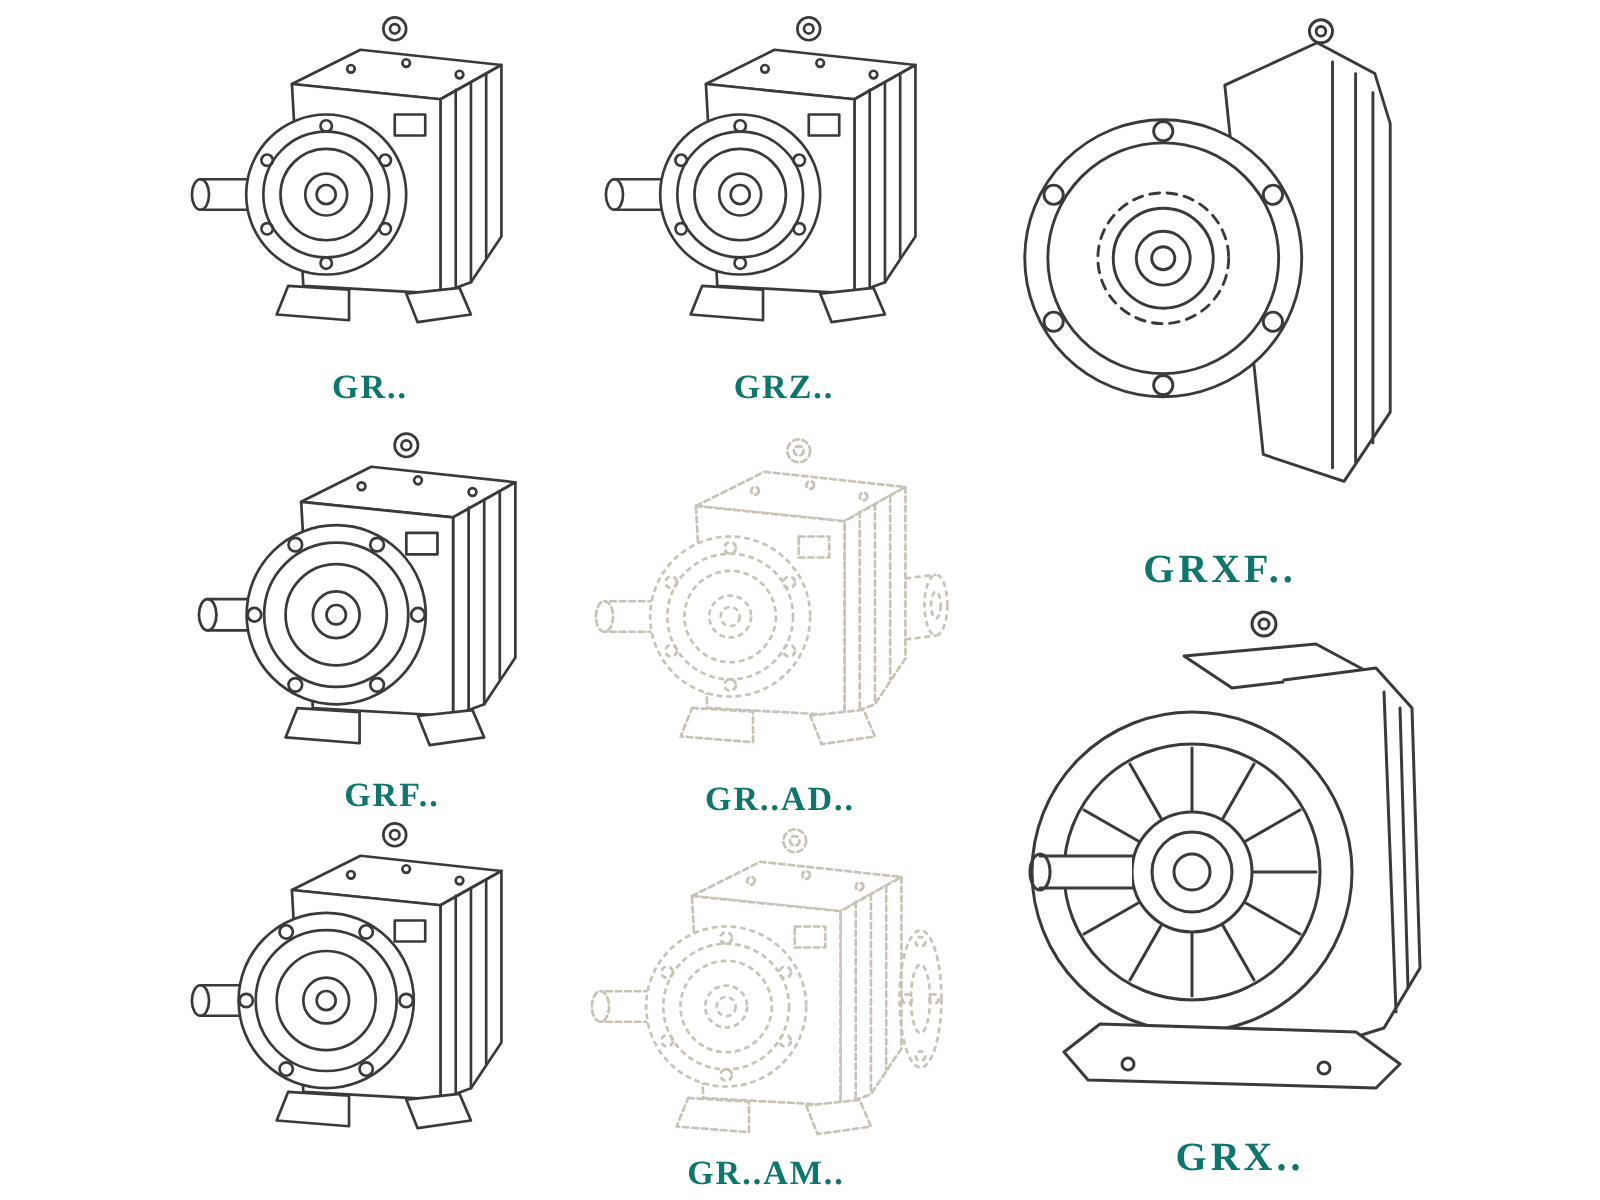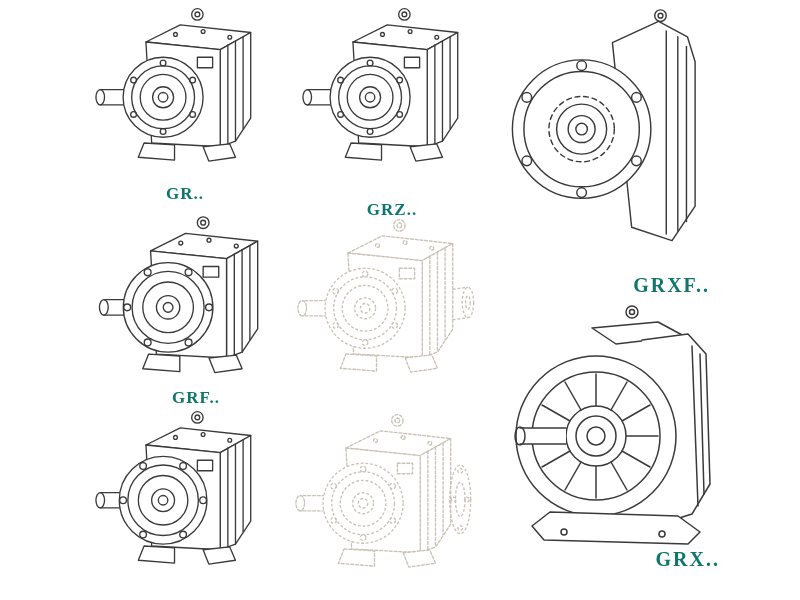--- a/index.html
+++ b/index.html
@@ -3,21 +3,21 @@
 <meta charset="utf-8">
 <style>
   html,body{margin:0;padding:0;background:#ffffff;}
   .canvas{position:relative;width:800px;height:600px;background:#ffffff;overflow:hidden;
           font-family:"Liberation Serif",serif;}
   .fig{position:absolute;}
   .draw{color:#3a3a3a;}
   .faded{color:#c9c2b5;}
   .lbl{position:absolute;font-family:"Liberation Serif",serif;font-weight:bold;
        font-size:17px;letter-spacing:1px;color:#0f766e;text-align:center;}
-  .lbl-lg{font-size:20px;letter-spacing:2px;text-align:right;}
+  .lbl-lg{font-size:20px;letter-spacing:2px;}
 </style>
 </head>
 <body>
 
 <div class="canvas">
 
   <svg width="0" height="0" style="position:absolute">
     <defs>
       <symbol id="sym-body" viewBox="0 0 210 190">
         <g fill="none" stroke="currentColor" stroke-width="1.4" stroke-linejoin="round" stroke-linecap="round">
@@ -135,21 +135,21 @@
   <svg class="fig draw" style="left:85px;top:2px" width="200" height="181" viewBox="0 0 210 190">
     <use href="#sym-body"></use>
       <use href="#sym-hub-plain"></use>
   </svg>
   <div class="lbl" style="left:85px;top:184px;width:200px">GR..</div>
 
   <svg class="fig draw" style="left:292px;top:2px" width="200" height="181" viewBox="0 0 210 190">
     <use href="#sym-body"></use>
       <use href="#sym-hub-plain"></use>
   </svg>
-  <div class="lbl" style="left:292px;top:200px;width:200px">GRZ..</div>
+  <div class="lbl" style="left:292px;top:184px;width:200px">GRZ..</div>
 
   <svg class="fig draw" style="left:497px;top:2px" width="226" height="260" viewBox="0 0 235 270">
     <use href="#sym-grxf"></use>
   </svg>
   <div class="lbl lbl-lg" style="left:510px;top:274px;width:200px">GRXF..</div>
 
   <svg class="fig draw" style="left:88px;top:210px" width="205" height="185" viewBox="0 0 210 190">
     <use href="#sym-body"></use>
       <use href="#sym-hub-flange"></use>
   </svg>
@@ -158,37 +158,39 @@
   <svg class="fig faded" style="left:287px;top:213px" width="200" height="181" viewBox="0 0 210 190">
     <use href="#sym-body" stroke-dasharray="3 2"></use>
     <use href="#sym-hub-plain" stroke-dasharray="3 2"></use>
     <g fill="none" stroke="currentColor" stroke-width="1.4" stroke-dasharray="3 2">
       <line x1="174" y1="80" x2="190" y2="78"></line>
       <line x1="174" y1="112" x2="190" y2="110"></line>
       <ellipse cx="190" cy="94" rx="6" ry="16"></ellipse>
       <ellipse cx="190" cy="94" rx="2.5" ry="7"></ellipse>
     </g>
   </svg>
+  <div class="lbl" style="left:290px;top:390px;width:200px">GR..AD..</div>
 
   <svg class="fig draw" style="left:85px;top:405px" width="200" height="181" viewBox="0 0 210 190">
     <use href="#sym-body"></use>
       <use href="#sym-hub-flange"></use>
   </svg>
 
   <svg class="fig faded" style="left:285px;top:408px" width="200" height="181" viewBox="0 0 210 190">
     <use href="#sym-body" stroke-dasharray="3 2"></use>
     <use href="#sym-hub-plain" stroke-dasharray="3 2"></use>
     <g fill="none" stroke="currentColor" stroke-width="1.4" stroke-dasharray="3 2">
       <ellipse cx="184" cy="96" rx="11" ry="36"></ellipse>
       <ellipse cx="184" cy="96" rx="5" ry="18"></ellipse>
       <circle cx="184" cy="66" r="2.5"></circle>
         <circle cx="184" cy="126" r="2.5"></circle>
       <circle cx="177" cy="96" r="2.5"></circle>
         <circle cx="191" cy="96" r="2.5"></circle>
     </g>
   </svg>
+  <div class="lbl" style="left:283px;top:577px;width:200px">GR..AM..</div>
 
   <svg class="fig draw" style="left:492px;top:294px" width="240" height="270" viewBox="0 0 240 270">
     <use href="#sym-grx"></use>
   </svg>
-  <div class="lbl lbl-lg" style="left:520px;top:548px;width:200px">GRX..</div>
+  <div class="lbl lbl-lg" style="left:520px;top:568px;width:200px">GRX..</div>
 
 </div>
 
 </body></html>

